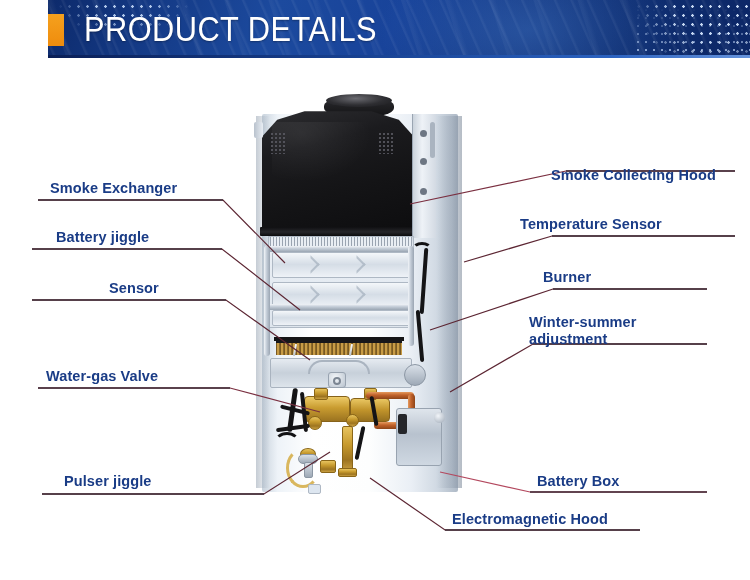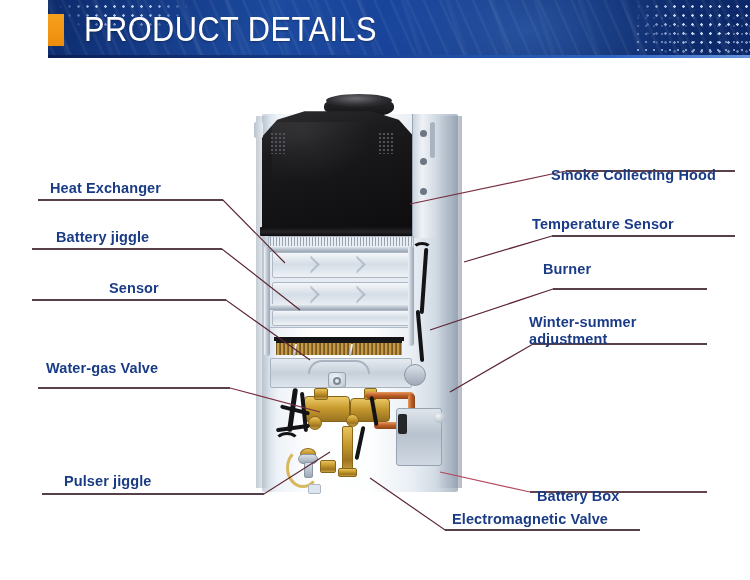--- a/index.html
+++ b/index.html
@@ -449,24 +449,24 @@
   <line x1="38" y1="388" x2="230" y2="388" stroke="#3a2430" stroke-width="1.4"></line>
   <line x1="42" y1="494" x2="264" y2="494" stroke="#3a2430" stroke-width="1.4"></line>
   <line x1="566" y1="171" x2="735" y2="171" stroke="#3a2430" stroke-width="1.4"></line>
   <line x1="552" y1="236" x2="735" y2="236" stroke="#3a2430" stroke-width="1.4"></line>
   <line x1="553" y1="289" x2="707" y2="289" stroke="#3a2430" stroke-width="1.4"></line>
   <line x1="533" y1="344" x2="707" y2="344" stroke="#3a2430" stroke-width="1.4"></line>
   <line x1="530" y1="492" x2="707" y2="492" stroke="#3a2430" stroke-width="1.4"></line>
   <line x1="445" y1="530" x2="640" y2="530" stroke="#3a2430" stroke-width="1.4"></line>
 </svg>
 
-<div class="label" style="left:50px;  top:180px">Heat Exchanger</div>
+<div class="label" style="left:50px;  top:180px">Smoke Exchanger</div>
 <div class="label" style="left:56px;  top:229px">Battery jiggle</div>
 <div class="label" style="left:109px; top:280px">Sensor</div>
-<div class="label" style="left:46px;  top:360px">Water-gas Valve</div>
+<div class="label" style="left:46px;  top:368px">Water-gas Valve</div>
 <div class="label" style="left:64px;  top:473px">Pulser jiggle</div>
 
 <div class="label" style="left:551px; top:167px">Smoke Collecting Hood</div>
-<div class="label" style="left:532px; top:216px">Temperature Sensor</div>
-<div class="label" style="left:543px; top:261px">Burner</div>
+<div class="label" style="left:520px; top:216px">Temperature Sensor</div>
+<div class="label" style="left:543px; top:269px">Burner</div>
 <div class="label two-line" style="left:529px; top:314px; width:140px">Winter-summer adjustment</div>
-<div class="label" style="left:537px; top:488px">Battery Box</div>
-<div class="label" style="left:452px; top:511px">Electromagnetic Valve</div>
+<div class="label" style="left:537px; top:473px">Battery Box</div>
+<div class="label" style="left:452px; top:511px">Electromagnetic Hood</div>
 
 </body></html>

